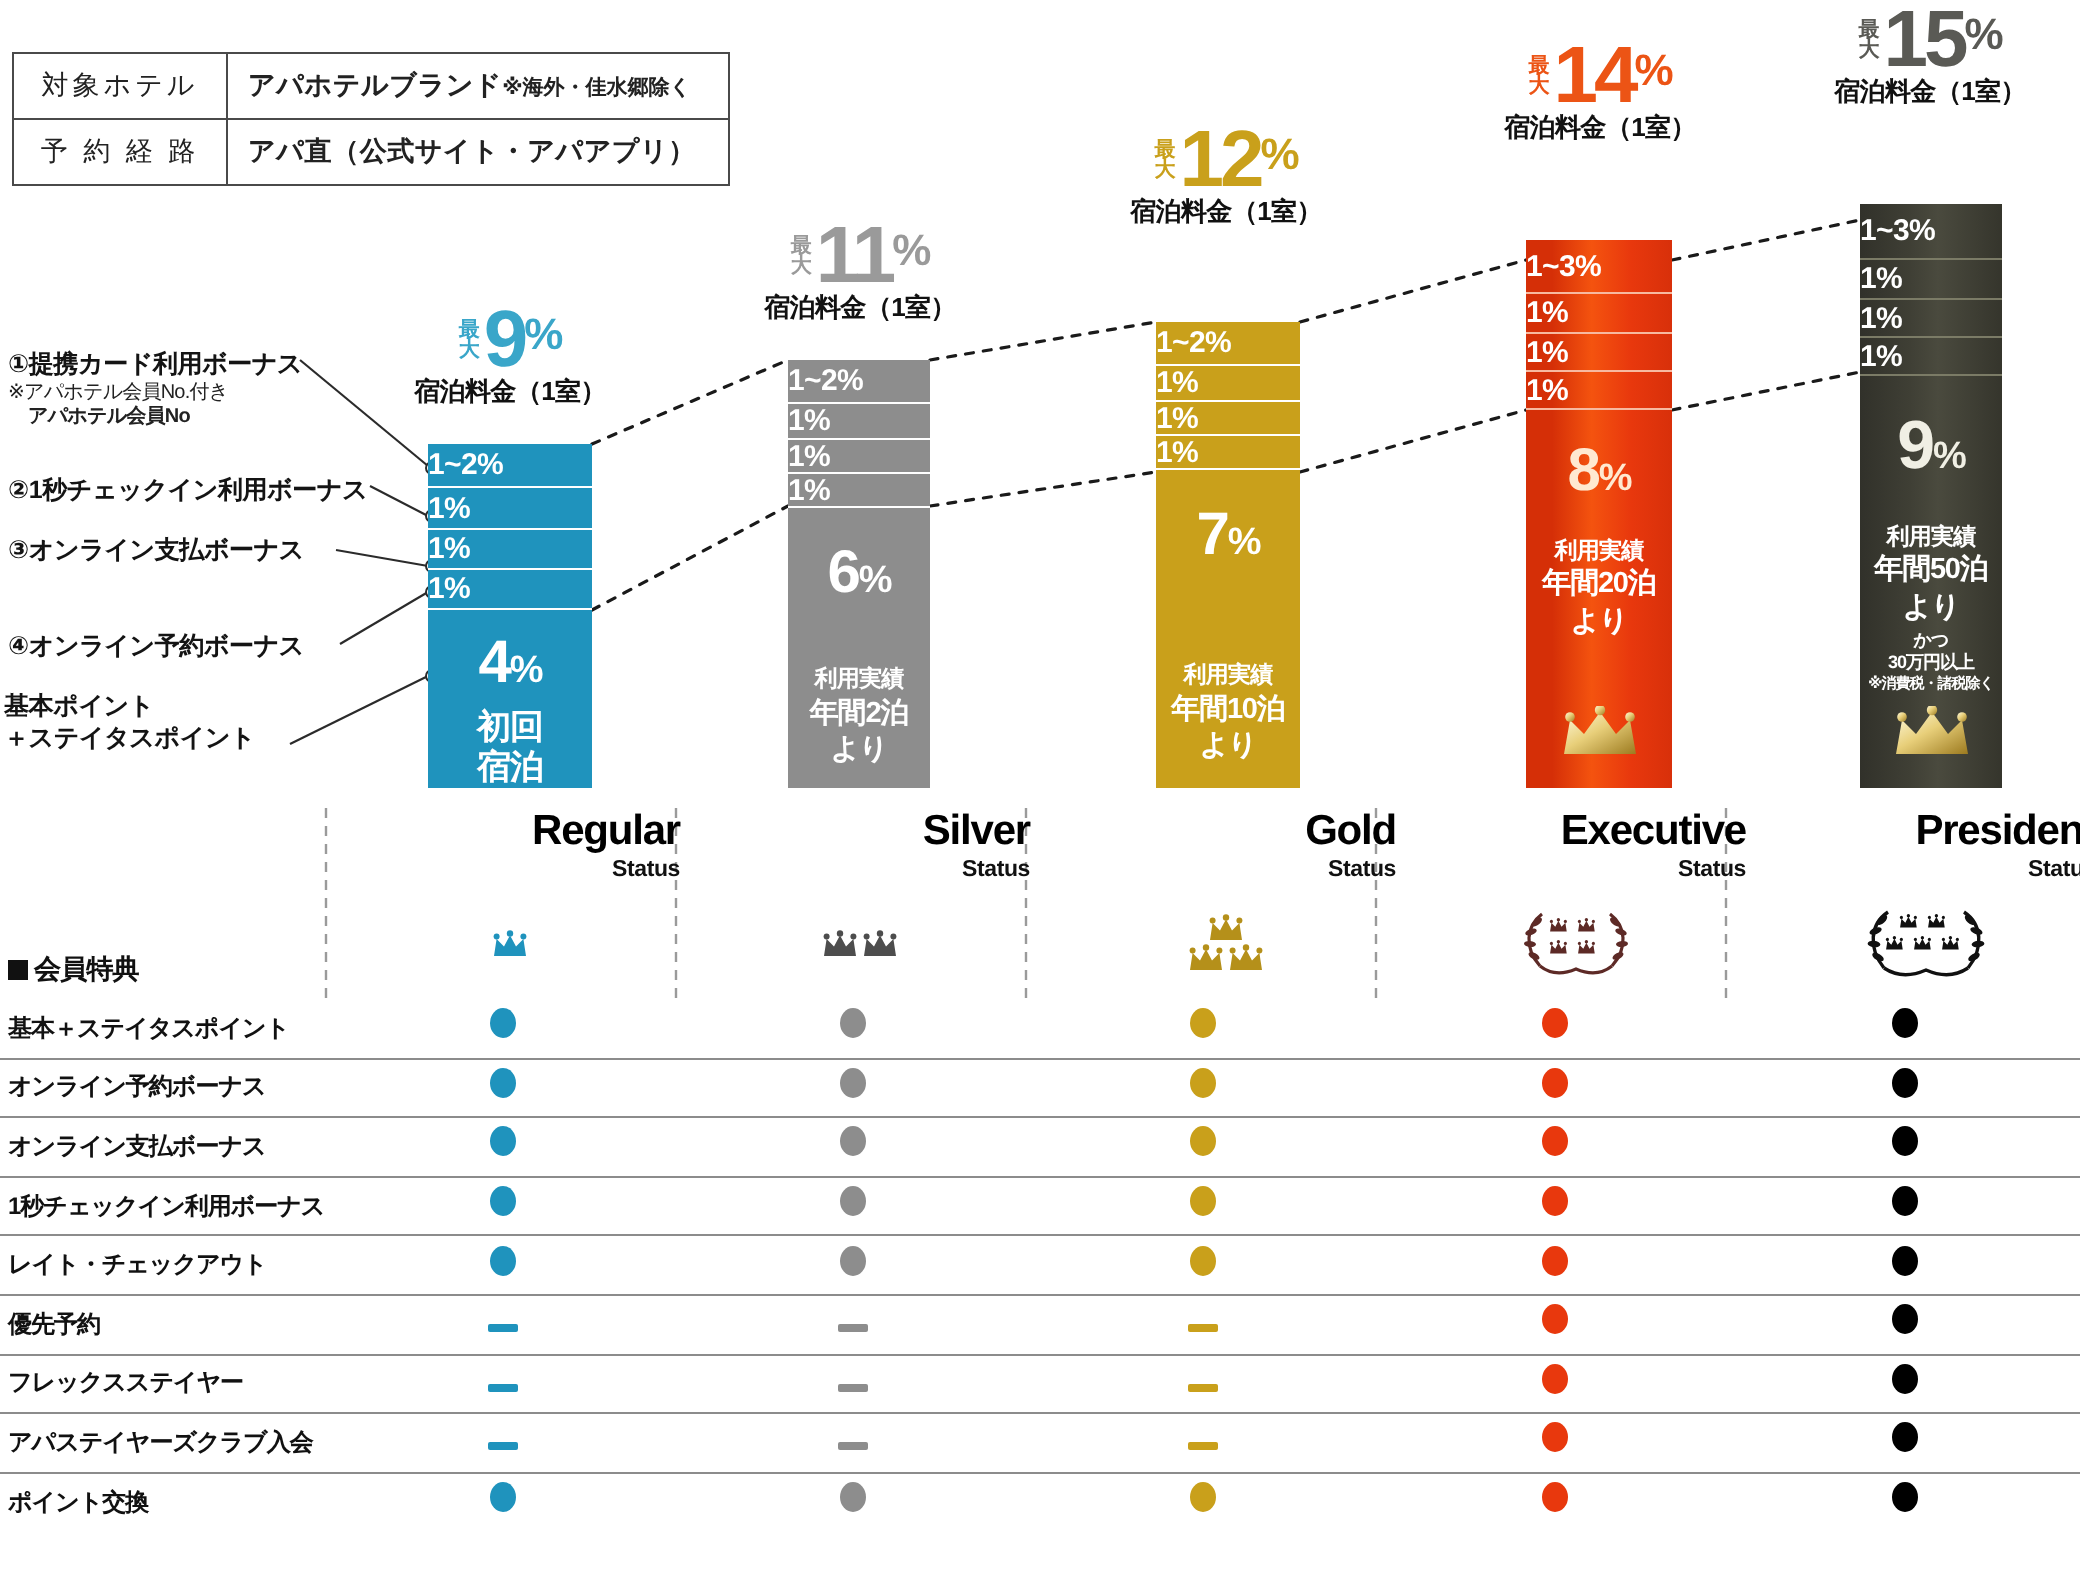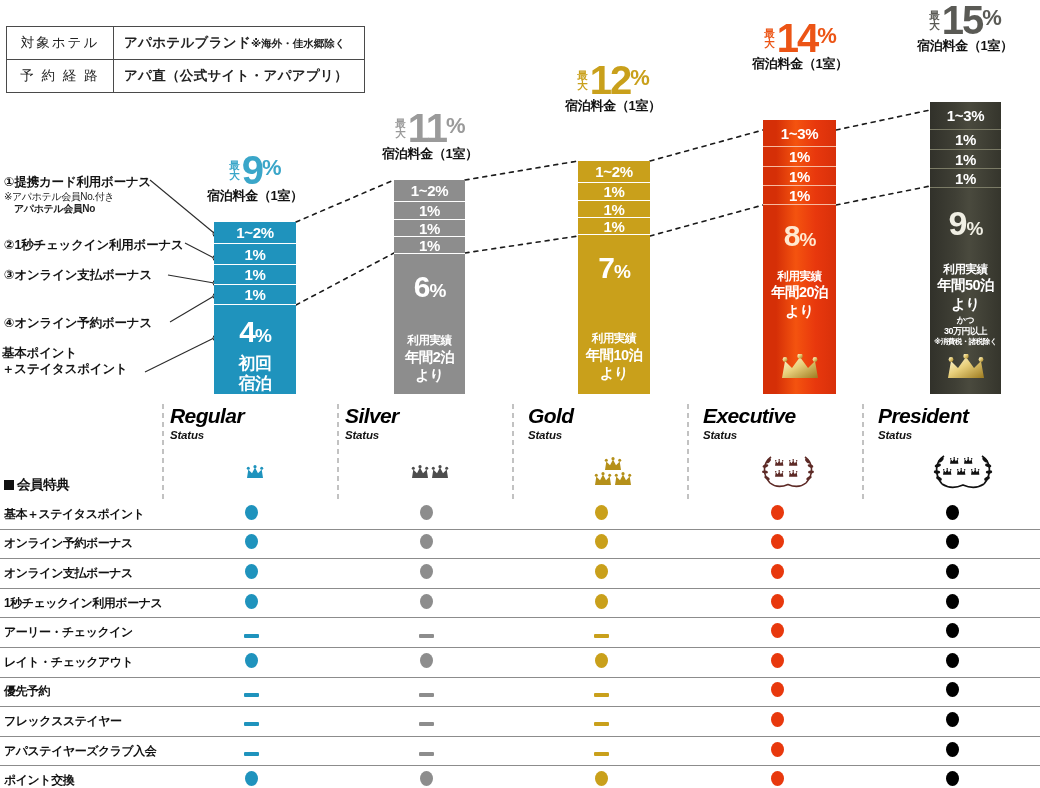--- a/index.html
+++ b/index.html
@@ -38,36 +38,36 @@
   .cap{position:absolute;text-align:center;width:170px;}
   .cap .big{font-size:40px;font-weight:700;line-height:.92;letter-spacing:-2px;
             display:inline-block;vertical-align:middle;}
   .cap .pct{font-size:22px;font-weight:700;letter-spacing:-1px;}
   .cap .maxi{display:inline-block;vertical-align:middle;font-size:10.5px;font-weight:700;
               line-height:1.02;letter-spacing:0;margin-right:2px;text-align:center;}
   .cap .room{display:block;font-size:13px;font-weight:700;color:#111;
              margin-top:-2px;letter-spacing:-.3px;}
 
   .bar{position:absolute;overflow:hidden;}
-  .seg{display:flex;align-items:center;justify-content:center;
+  .seg{display:flex;align-items:center;
        color:#ffffff;font-weight:700;box-sizing:border-box;}
   .seg .p{font-size:15px;letter-spacing:-.3px;}
   .base{display:flex;flex-direction:column;align-items:center;justify-content:flex-start;
         color:#fff;box-sizing:border-box;}
   .base .bigpct{font-size:30px;font-weight:700;letter-spacing:-1px;line-height:1;}
   .base .bigpct .u{font-size:19px;}
   .base .cond{font-size:11.5px;font-weight:700;line-height:1.25;text-align:center;letter-spacing:-.4px;}
   .base .cond .lg{font-size:14.5px;display:block;letter-spacing:-.6px;}
   .base .cond .xs{font-size:9px;display:block;font-weight:700;letter-spacing:-.5px;}
   .base .cond .tiny{font-size:7.5px;display:block;font-weight:700;letter-spacing:-.5px;}
   .base .first{font-size:17px;font-weight:700;line-height:1.15;text-align:center;letter-spacing:-.5px;}
   .crown-badge{margin-top:auto;margin-bottom:6px;}
 
   
-  .status{position:absolute;text-align:left;width:170px;font-style:italic;}
+  .status{position:absolute;text-align:right;width:170px;}
   .status .nm{font-size:21px;font-weight:700;letter-spacing:-.6px;color:#000;line-height:1;}
   .status .st{font-size:11.5px;font-weight:700;color:#111;margin-top:3px;letter-spacing:-.2px;}
   .status .ic{margin-top:14px;height:34px;display:flex;align-items:center;justify-content:center;}
 
   
   .bt{position:absolute;left:0;top:470px;width:1040px;border-collapse:collapse;}
   .bt td{height:28.6px;padding:0;border-top:1px solid #8c8c8c;}
   .bt tr:first-child td{border-top:none;}
   .bt .lab{width:160px;font-size:12px;font-weight:700;color:#111;
            padding-left:4px;letter-spacing:-.5px;white-space:nowrap;text-align:left;}
@@ -534,28 +534,20 @@
         </tr>
         <tr>
           <td class="lab">1秒チェックイン利用ボーナス</td>
           <td class="cell"><span class="dot" style="background: rgb(31, 147, 189);"></span></td>
           <td class="cell"><span class="dot" style="background: rgb(141, 141, 141);"></span></td>
           <td class="cell"><span class="dot" style="background: rgb(201, 160, 27);"></span></td>
           <td class="cell"><span class="dot" style="background: rgb(232, 56, 13);"></span></td>
           <td class="cell"><span class="dot" style="background: rgb(0, 0, 0);"></span></td>
         </tr>
         <tr>
-          <td class="lab">アーリー・チェックイン</td>
-          <td class="cell"><span class="dash" style="background: rgb(31, 147, 189);"></span></td>
-          <td class="cell"><span class="dash" style="background: rgb(141, 141, 141);"></span></td>
-          <td class="cell"><span class="dash" style="background: rgb(201, 160, 27);"></span></td>
-          <td class="cell"><span class="dot" style="background: rgb(232, 56, 13);"></span></td>
-          <td class="cell"><span class="dot" style="background: rgb(0, 0, 0);"></span></td>
-        </tr>
-        <tr>
           <td class="lab">レイト・チェックアウト</td>
           <td class="cell"><span class="dot" style="background: rgb(31, 147, 189);"></span></td>
           <td class="cell"><span class="dot" style="background: rgb(141, 141, 141);"></span></td>
           <td class="cell"><span class="dot" style="background: rgb(201, 160, 27);"></span></td>
           <td class="cell"><span class="dot" style="background: rgb(232, 56, 13);"></span></td>
           <td class="cell"><span class="dot" style="background: rgb(0, 0, 0);"></span></td>
         </tr>
         <tr>
           <td class="lab">優先予約</td>
           <td class="cell"><span class="dash" style="background: rgb(31, 147, 189);"></span></td>

